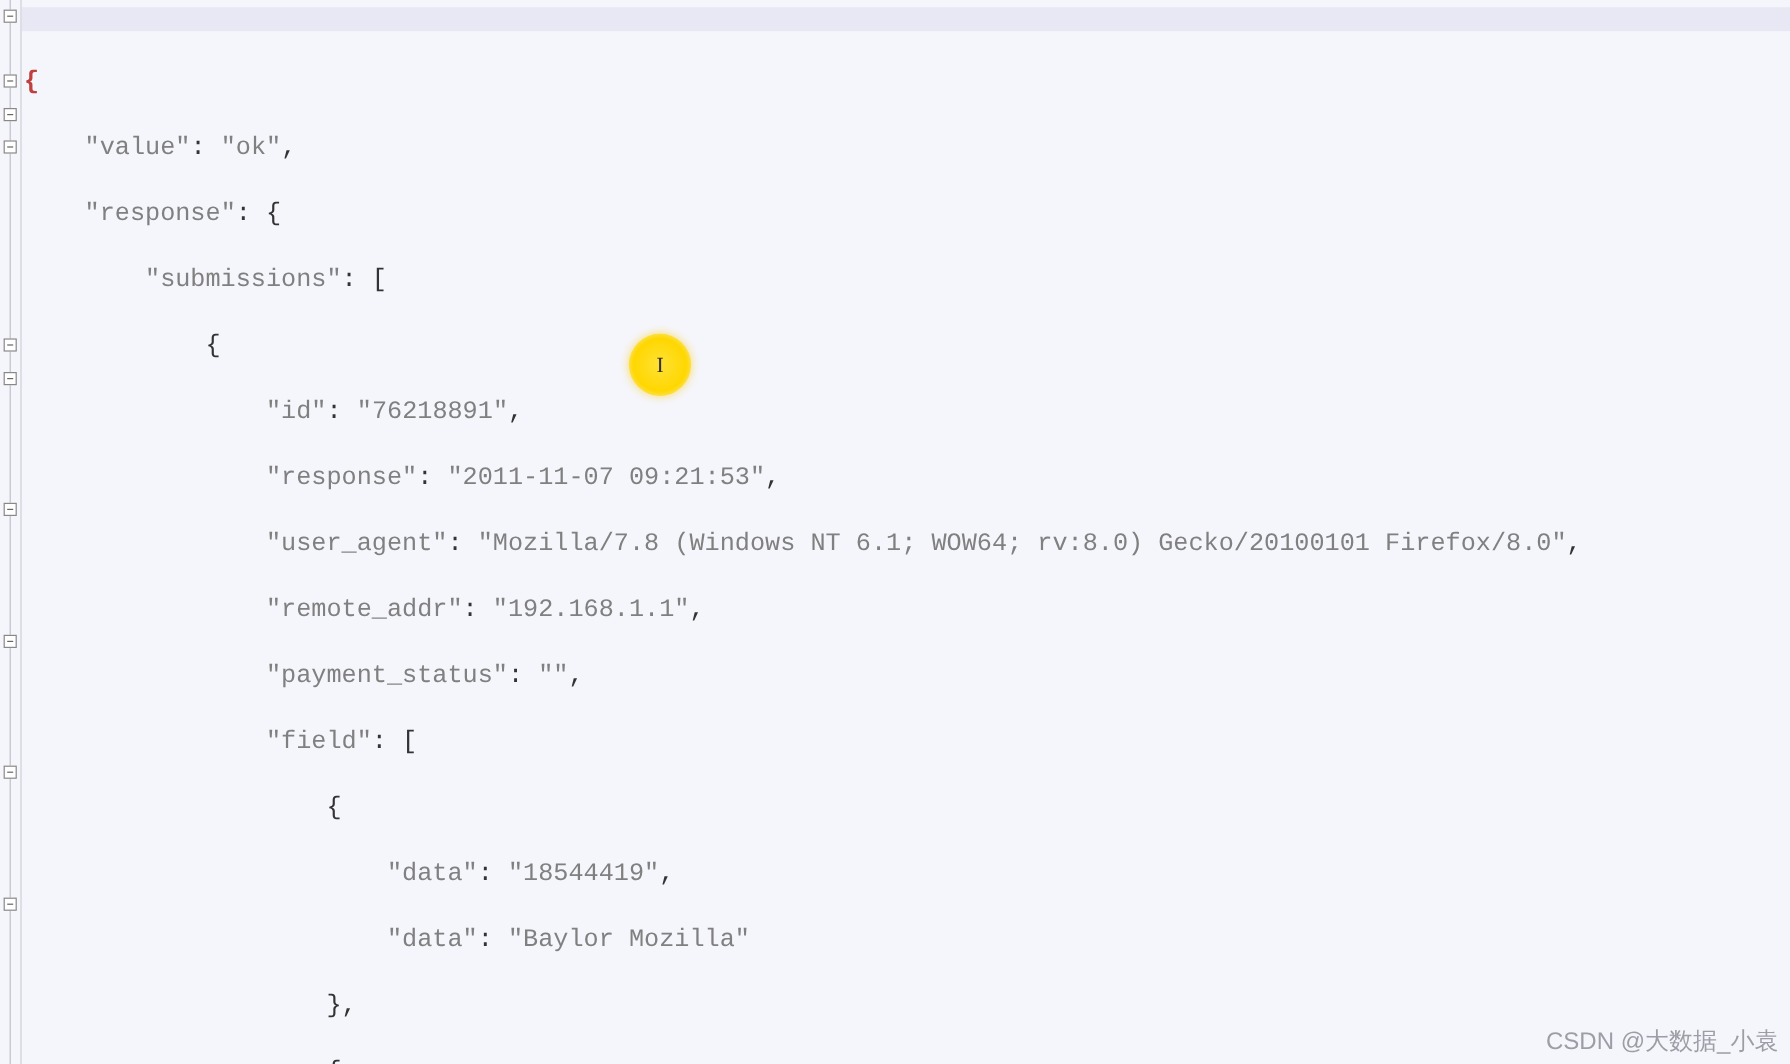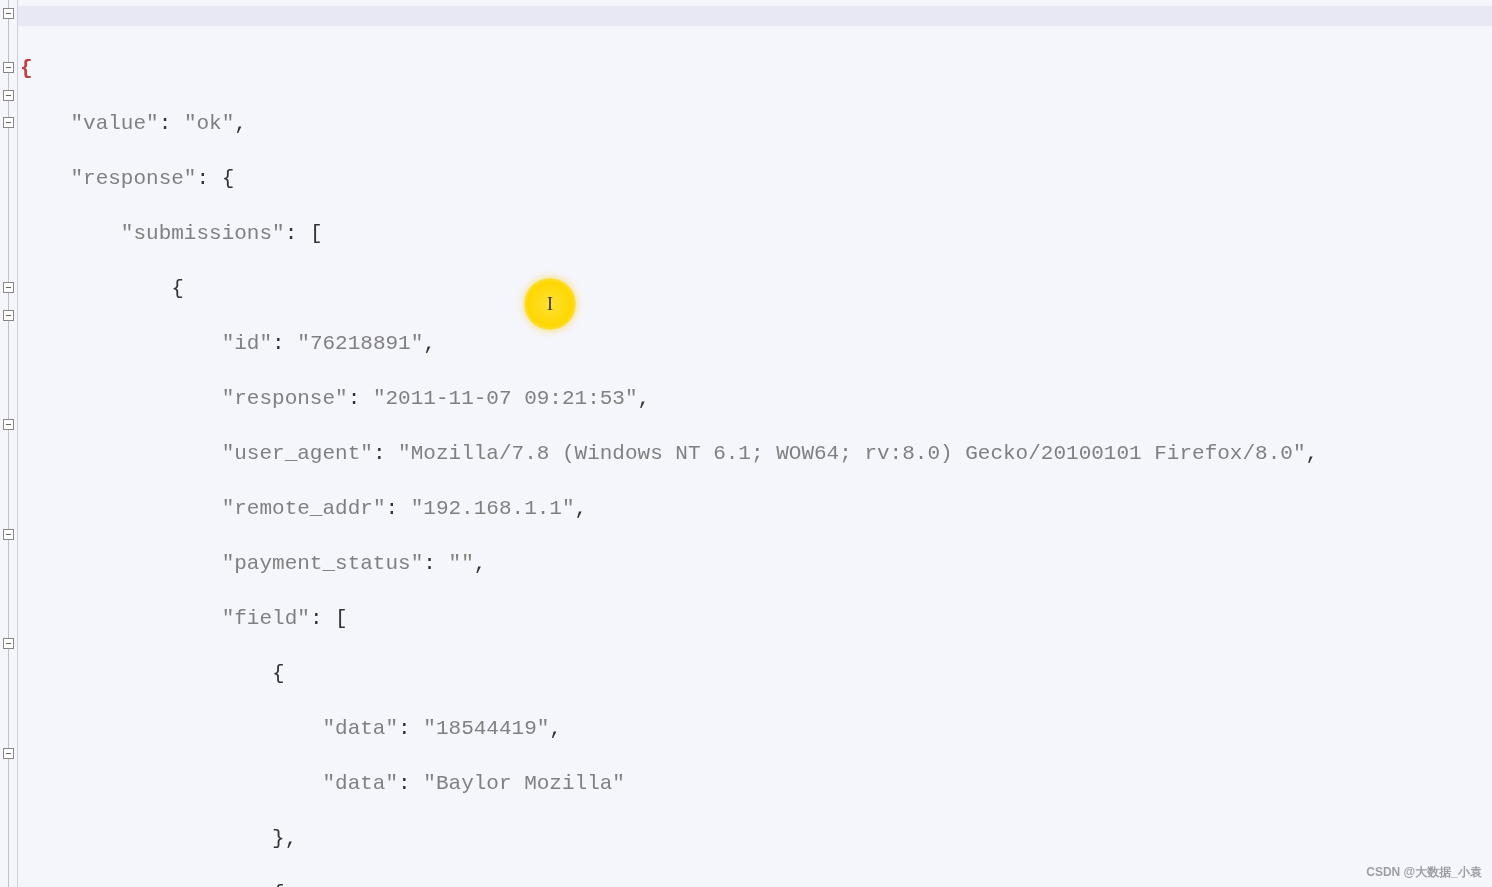--- a/index.html
+++ b/index.html
@@ -84,23 +84,22 @@
   font-family: Georgia, serif;
   font-size: 18px;
   color: #333;
 }
 .watermark {
   position: absolute;
   bottom: 6px;
   right: 10px;
   color: rgba(120,120,130,0.7);
   font-family: Arial, sans-serif;
-  font-size: 12px;
+  font-size: 20px;
   pointer-events: none;
-  font-weight: bold;
 }
 </style>
 </head>
 <body>
 
 <div class="editor">
   <div class="gutter">
     <div class="fold-line"></div>
   <div class="fold" style="top: 8px;"></div>
       <div class="fold" style="top: 62px;"></div>

